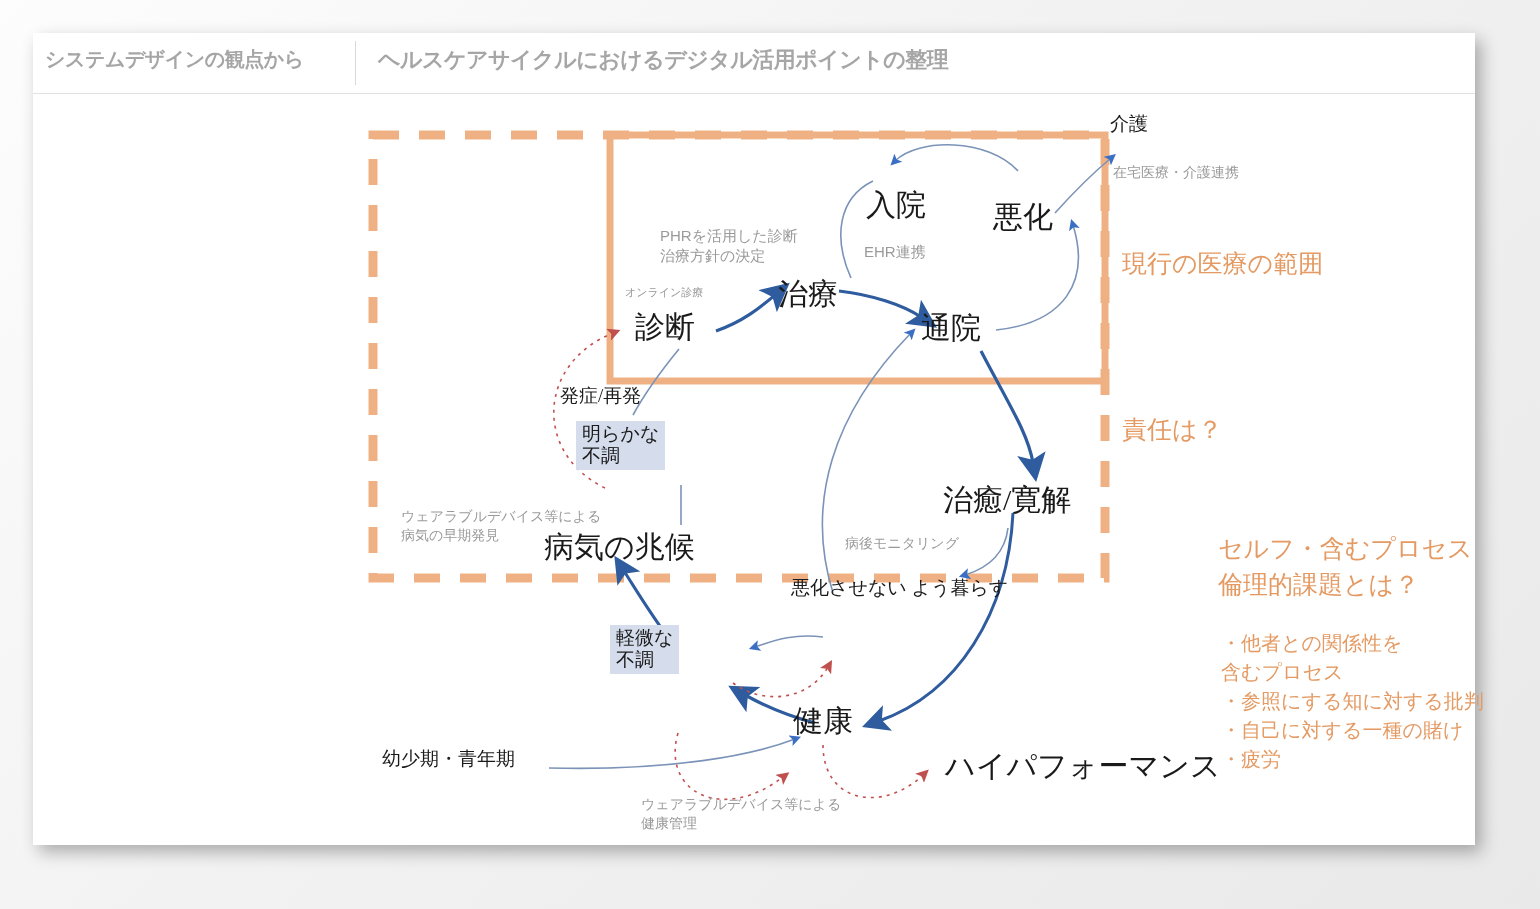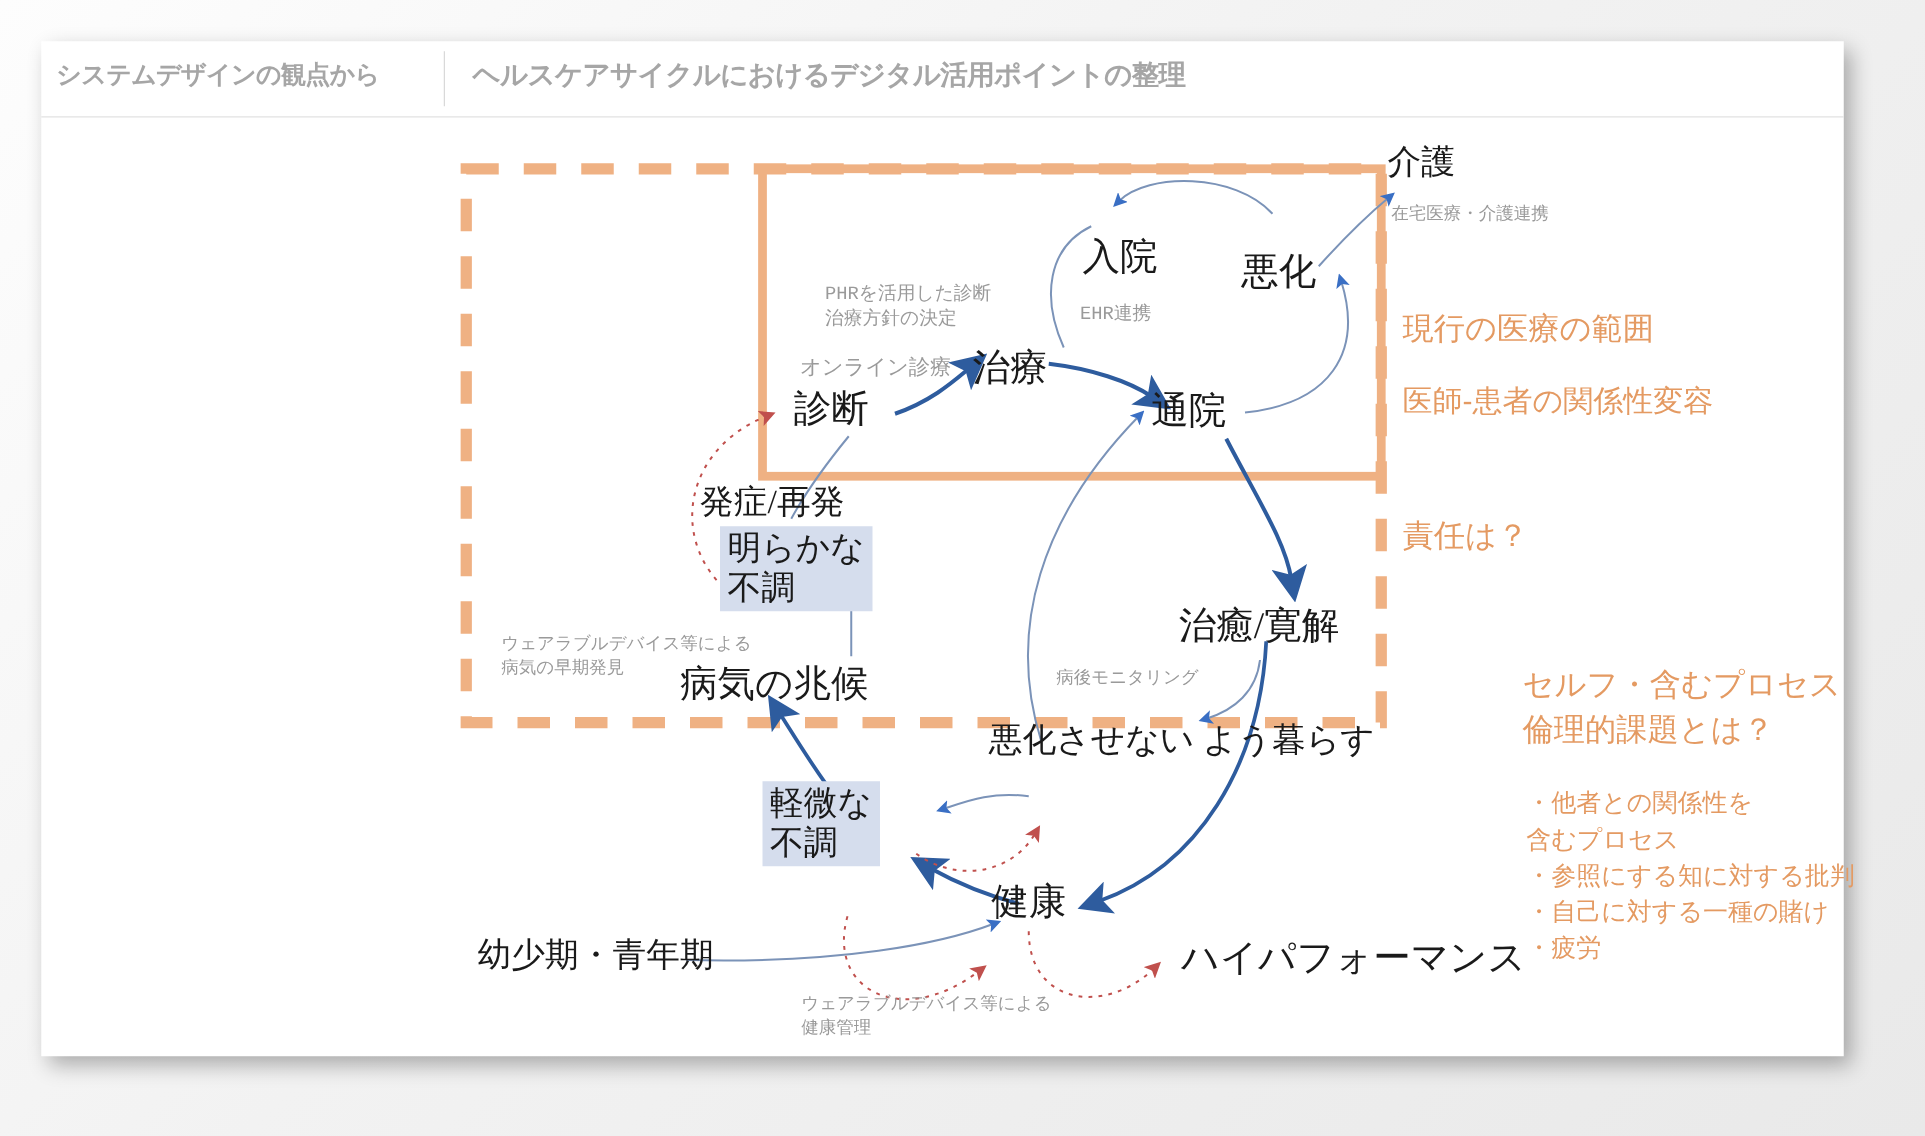--- a/index.html
+++ b/index.html
@@ -31,26 +31,26 @@
     font-size:22px;font-weight:bold;color:#a6a6a6;letter-spacing:-.5px;
     white-space:nowrap;}
 
   
   #canvas{position:absolute;left:0;top:0;width:1442px;height:812px;}
 
   
   .node{position:absolute;white-space:nowrap;color:#1a1a1a;
     font-family:"Liberation Serif","DejaVu Serif",serif;}
   .n-big{font-size:30px;}
-  .n-mid{font-size:27px;}
+  .n-mid{font-size:19px;}
   .hl{background:#d5dded;padding:2px 6px;line-height:1.18;
       white-space:pre;display:inline-block;}
 
   .note{position:absolute;white-space:pre;color:#9a9a9a;font-size:14px;
-    line-height:1.35;font-family:Liberation Mono, monospace;}
+    line-height:1.35;font-family:Liberation Sans, sans-serif;}
 
   .oron{position:absolute;white-space:pre;color:#e49a62;
     font-family:"Liberation Sans","DejaVu Sans",sans-serif;}
   .oron-lg{font-size:25px;line-height:1.45;}
   .oron-md{font-size:24px;line-height:1.42;}
   .oron-sm{font-size:20px;line-height:1.45;}
 </style>
 </head>
 <body>
 
@@ -154,33 +154,32 @@
 
     <div class="node n-big" style="left:912px;top:713px;">ハイパフォーマンス</div>
 
     <div class="note" style="left:1080px;top:130px;">在宅医療・介護連携</div>
 
     <div class="note" style="left:627px;top:193px;font-size:15px;">PHRを活用した診断
 治療方針の決定</div>
 
     <div class="note" style="left:831px;top:209px;font-size:15px;">EHR連携</div>
 
-    <div class="note" style="left:607px;top:252px;font-size:17px;">オンライン診療</div>
+    <div class="note" style="left:592px;top:252px;font-size:11px;">オンライン診療</div>
 
     <div class="note" style="left:368px;top:474px;">ウェアラブルデバイス等による
 病気の早期発見</div>
 
     <div class="note" style="left:812px;top:501px;">病後モニタリング</div>
 
     <div class="note" style="left:608px;top:762px;">ウェアラブルデバイス等による
 健康管理</div>
 
     <div class="oron oron-lg" style="left:1089px;top:212px;">現行の医療の範囲</div>
 
-    <div class="oron oron-md" style="left:1089px;top:272px;">医師-患者の関係性変容</div>
 
     <div class="oron oron-lg" style="left:1089px;top:378px;">責任は？</div>
 
     <div class="oron oron-lg" style="left:1185px;top:497px;">セルフ・含むプロセス
 倫理的課題とは？</div>
 
     <div class="oron oron-sm" style="left:1188px;top:596px;">・他者との関係性を
 含むプロセス
 ・参照にする知に対する批判
 ・自己に対する一種の賭け

